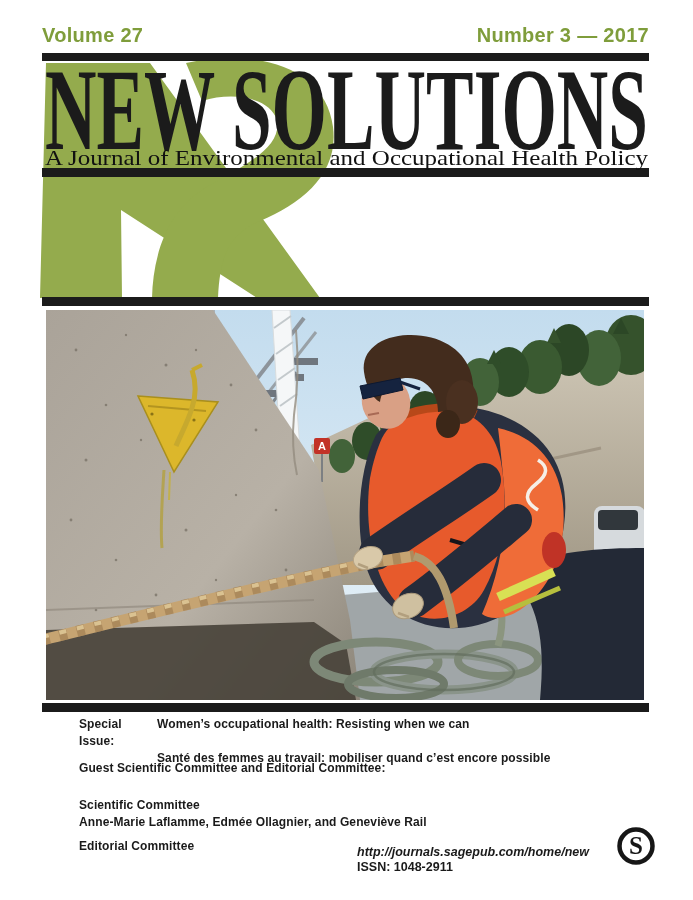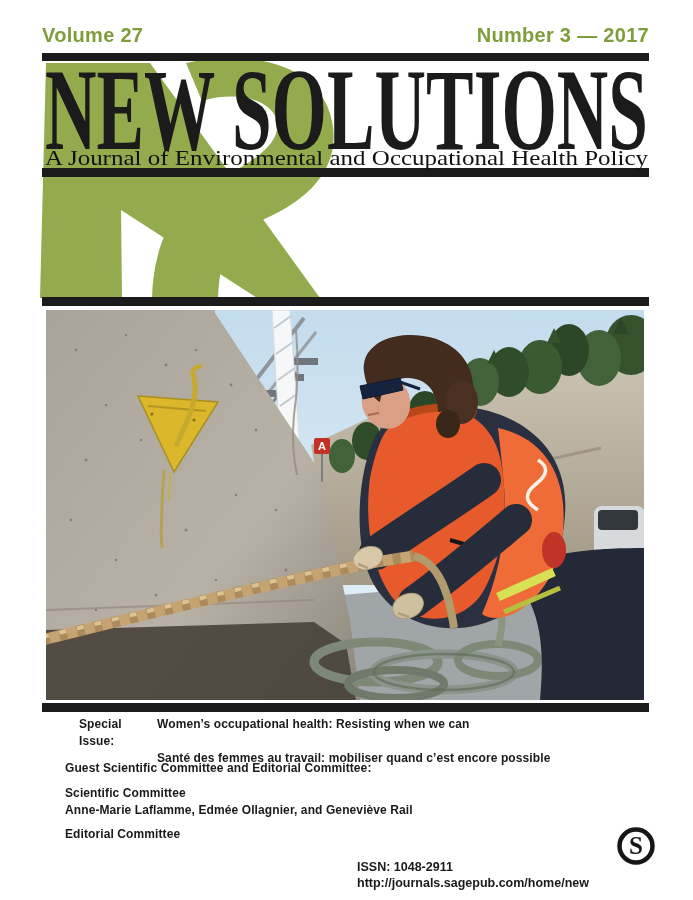--- a/index.html
+++ b/index.html
@@ -233,28 +233,28 @@
     <div class="si-row">
       <span class="si-label">Special Issue:</span>
       <span>Women’s occupational health: Resisting when we can</span>
     </div>
     <div class="si-row">
       <span class="si-label"></span>
       <span>Santé des femmes au travail: mobiliser quand c’est encore possible</span>
     </div>
   </div>
 
-  <div class="txtblock" style="left:65px;top:760px;width:560px;">
+  <div class="txtblock" style="left:79px;top:760px;width:560px;">
     <div>Guest Scientific Committee and Editorial Committee:</div>
-    <div style="margin-top:8px;">Scientific Committee</div>
+    <div style="margin-top:20px;">Scientific Committee</div>
     <div>Anne-Marie Laflamme, Edmée Ollagnier, and Geneviève Rail</div>
     <div style="margin-top:7px;">Editorial Committee</div>
   </div>
 
-  <div class="footer-txt" style="top:876px;">http://journals.sagepub.com/home/new</div>
+  <div class="footer-txt" style="top:845px;font-style:italic;">http://journals.sagepub.com/home/new</div>
   <div class="footer-txt" style="top:860px;">ISSN: 1048-2911</div>
 
   <svg class="abs" style="left:616px;top:826px;" width="40" height="40" viewBox="0 0 40 40">
     <circle cx="20" cy="20" r="16.5" fill="#ffffff" stroke="#161616" stroke-width="4.5"></circle>
     <text x="20" y="28" text-anchor="middle" font-size="25" font-weight="bold" fill="#161616">S</text>
   </svg>
 
 </div>
 
 </body></html>

